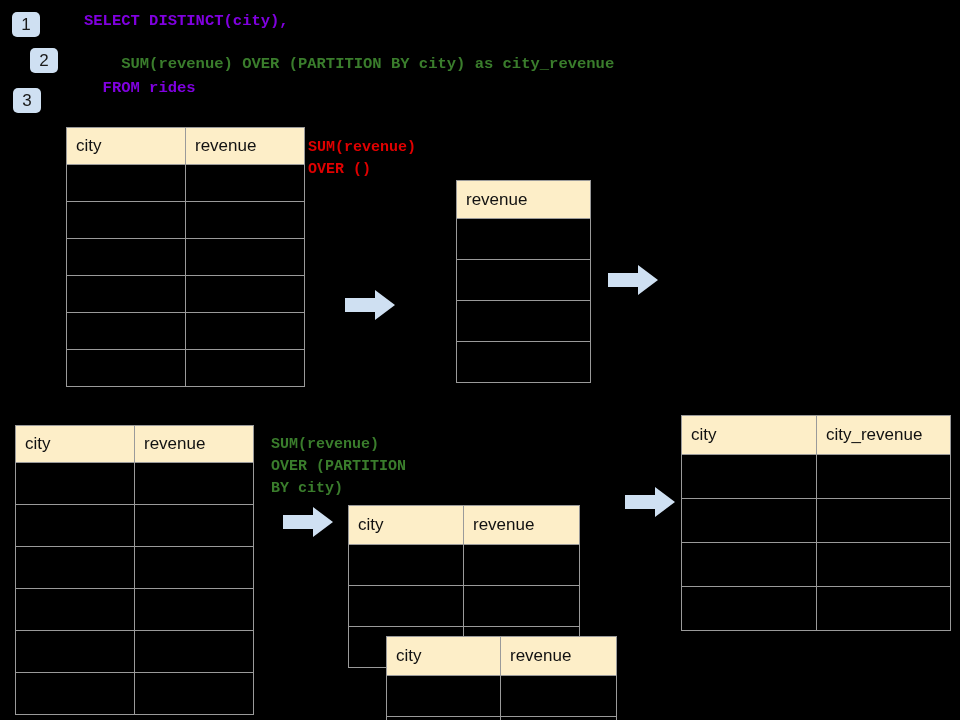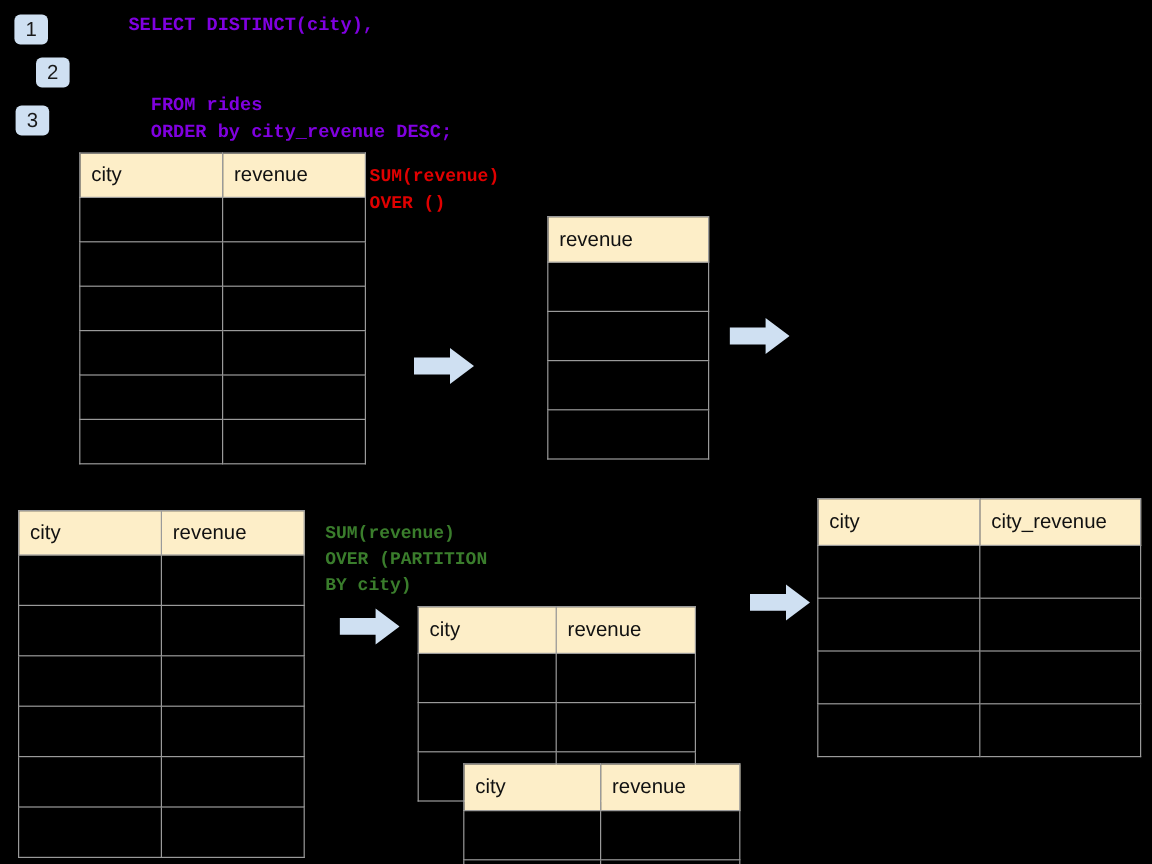--- a/index.html
+++ b/index.html
@@ -33,21 +33,21 @@
   
   .code {
     position: absolute;
     font-family: "Liberation Mono", monospace;
     font-size: 15.5px;
     line-height: 21.5px;
     white-space: pre;
     font-weight: bold;
     letter-spacing: 0px;
   }
-  .c-purple { color: #8000e0; margin-left: 23px; }
+  .c-purple { color: #8000e0; }
   .c-red    { color: #e00000; }
   .c-green  { color: #3a7d2c; }
 
   .note {
     position: absolute;
     font-family: "Liberation Mono", monospace;
     font-size: 15px;
     line-height: 22px;
     white-space: pre;
     font-weight: bold;
@@ -83,22 +83,22 @@
 </head>
 <body>
 
 <div id="canvas">
 
   <div class="badge" style="left:12px; top:12px;">1</div>
   <div class="badge" style="left:30px; top:48px;">2</div>
   <div class="badge" style="left:13px; top:88px;">3</div>
 
   <div class="code c-purple" style="left:84px; top:11px;">SELECT DISTINCT(city),</div>
+  <div class="code c-green" style="left:84px; top:54px;">    SUM(revenue) OVER (PARTITION BY city) as city_revenue</div>
   <div class="code c-purple" style="left:84px; top:78px;">  FROM rides</div>
-  <div class="code c-purple" style="left:84px; top:100px;">  ORDER by city_revenue DESC;</div>
 
 
   <div class="note c-red" style="left:308px; top:137px;">SUM(revenue)
 OVER ()</div>
 
   <div class="note c-green" style="left:271px; top:434px;">SUM(revenue)
 OVER (PARTITION
 BY city)</div>
 
   <table class="tbl" style="left:66px; top:127px; width:238px;">

